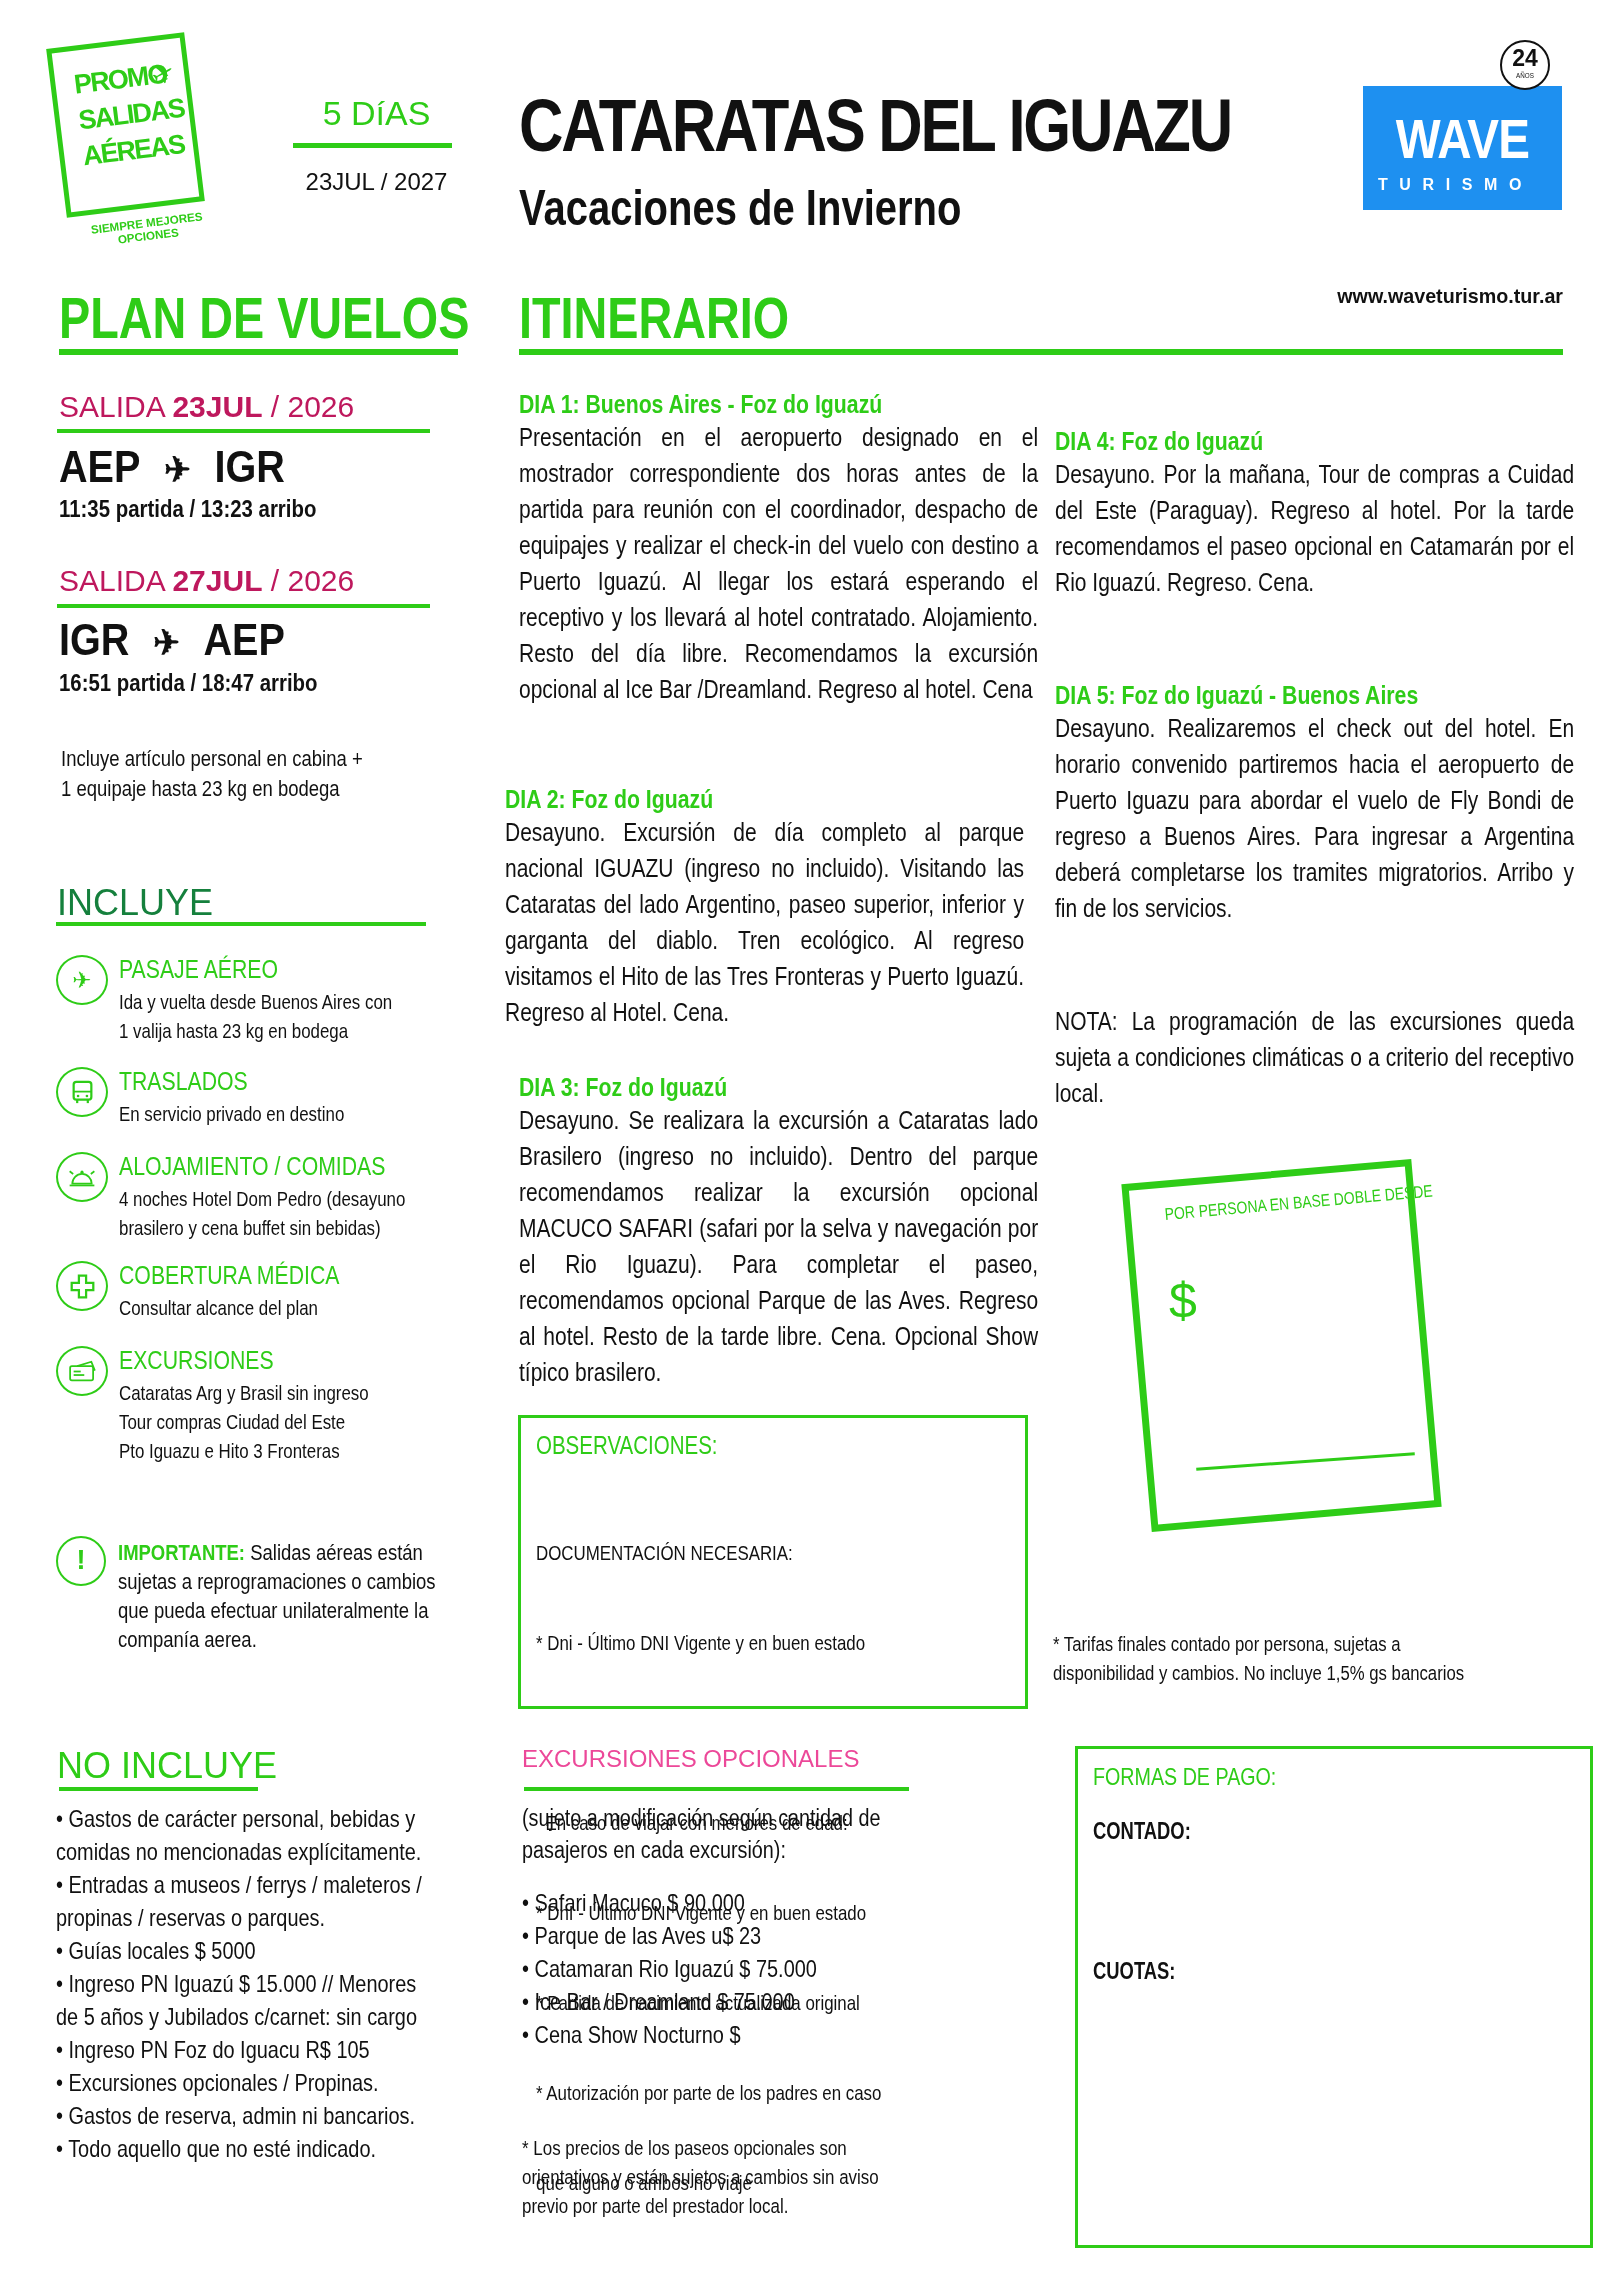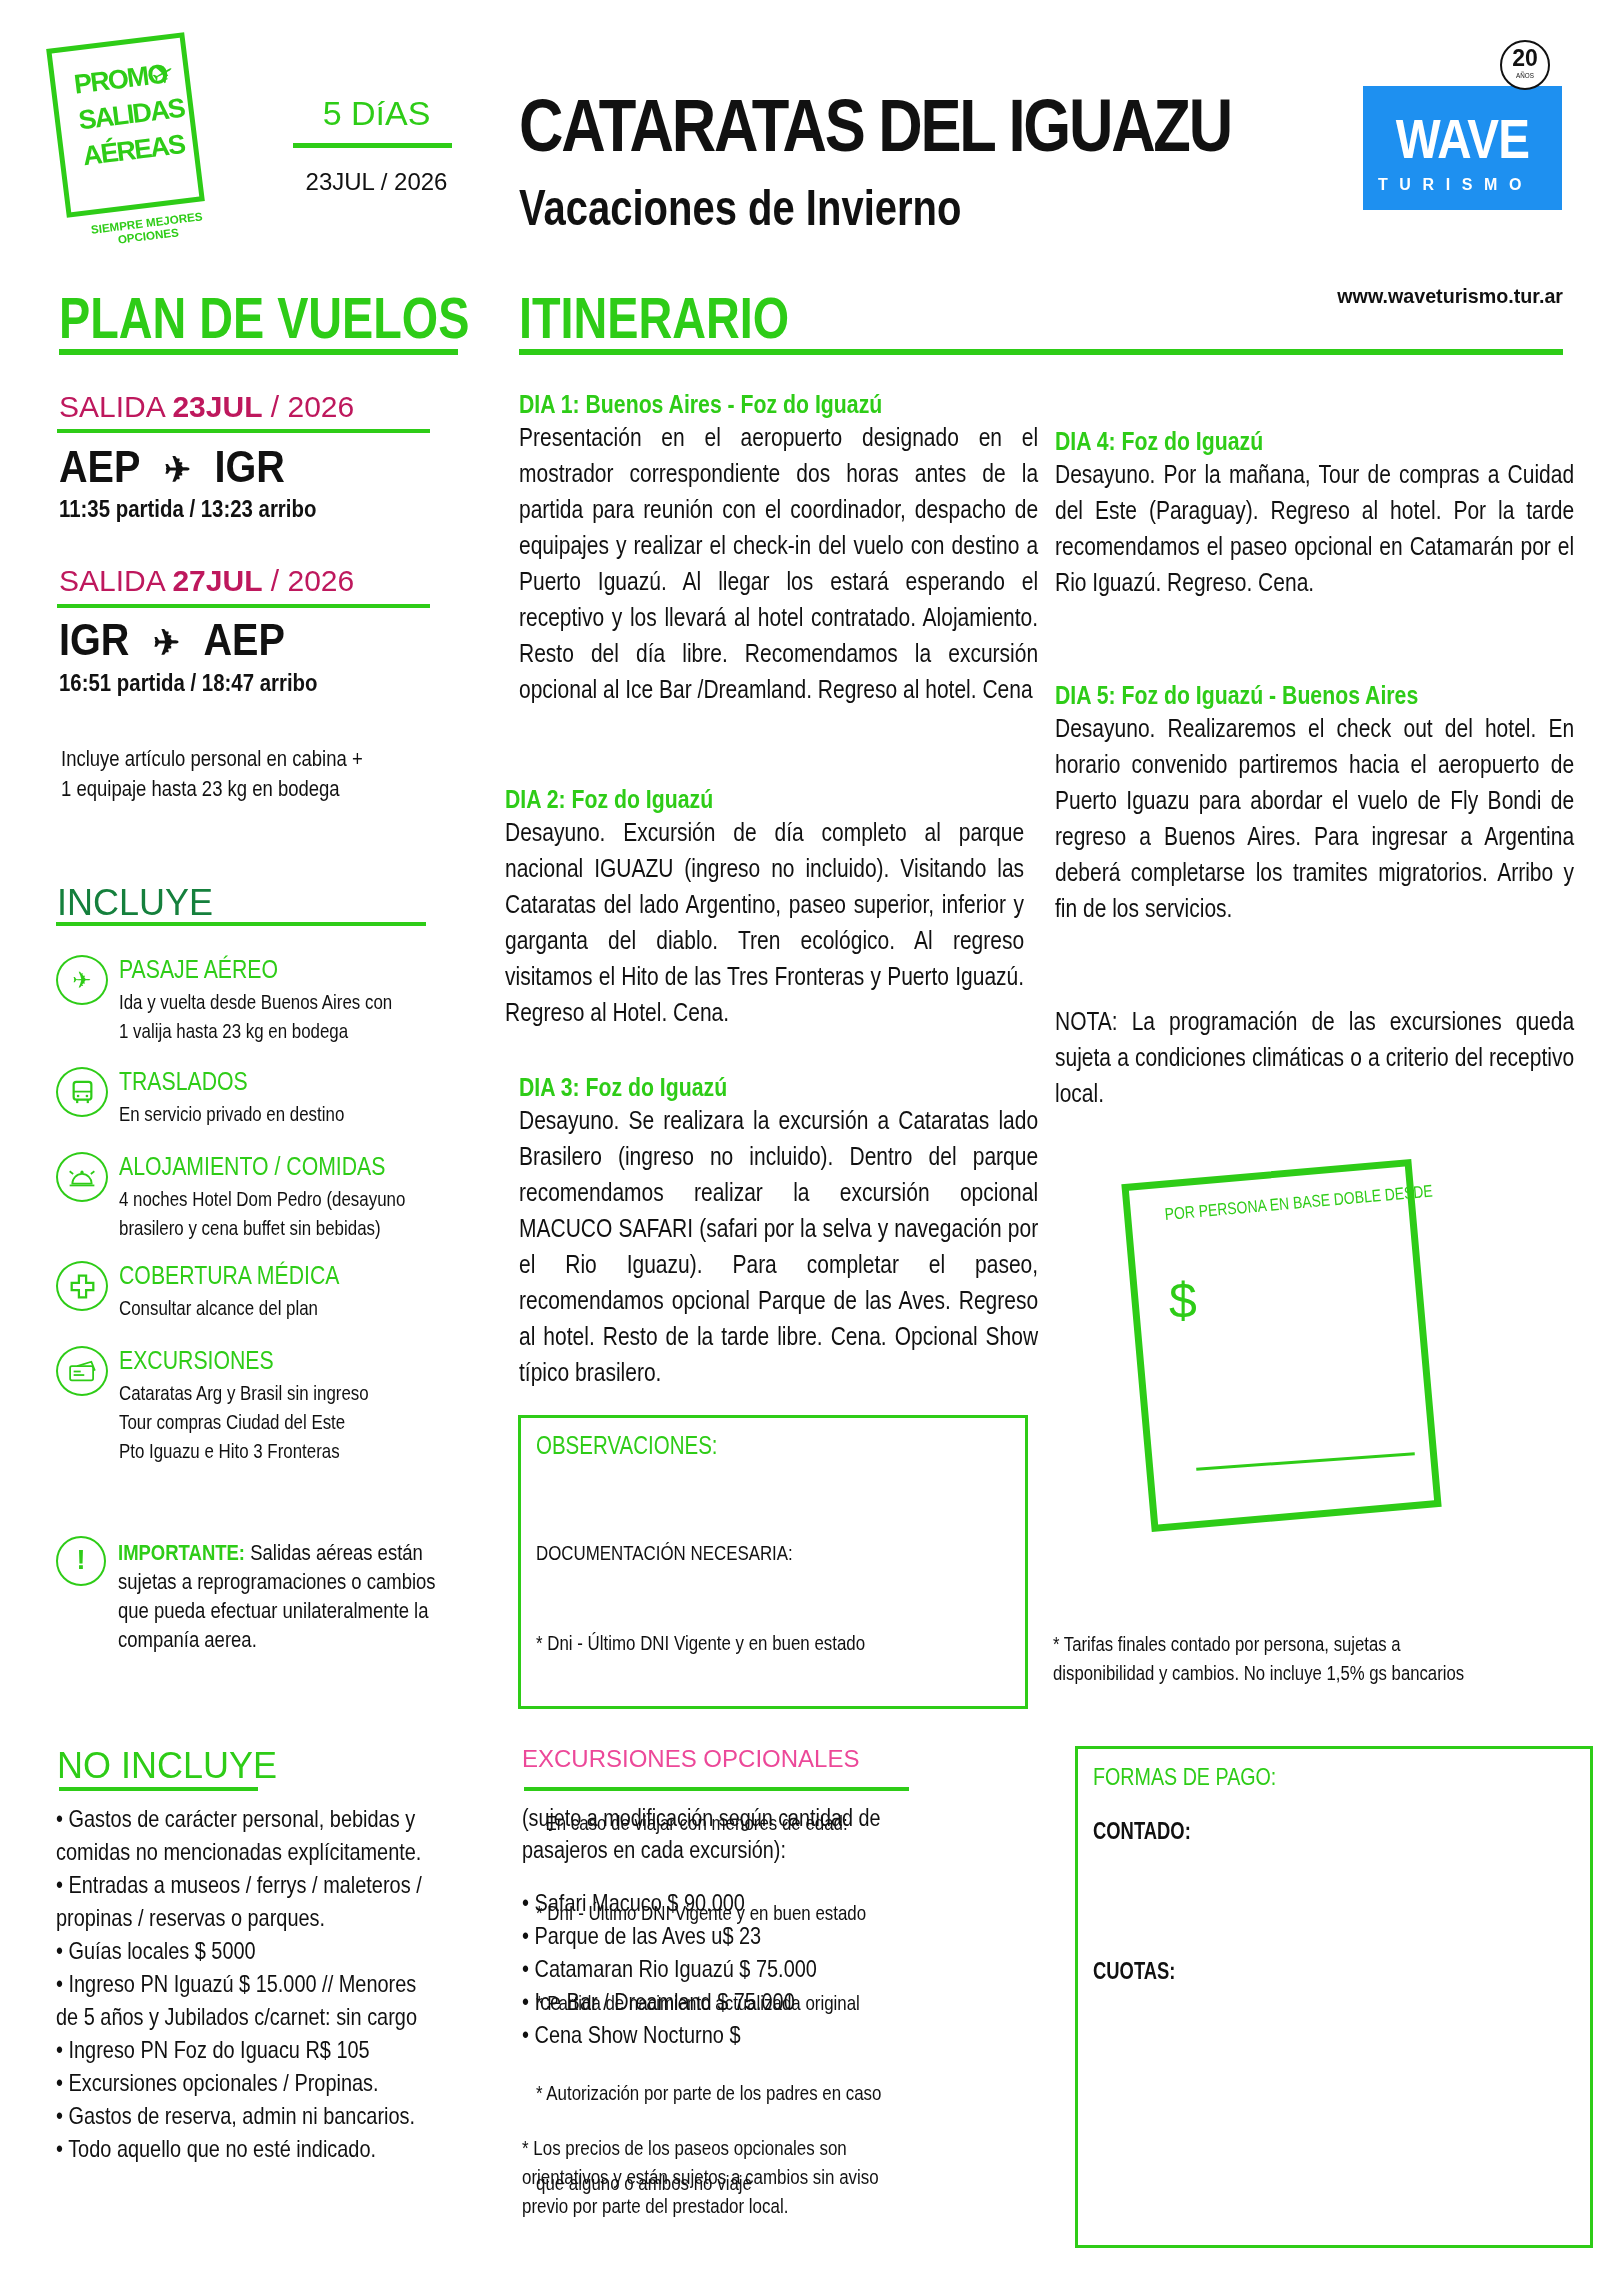--- a/index.html
+++ b/index.html
@@ -84,30 +84,30 @@
   <div>AÉREAS</div>
 </div>
 <div class="abs stamp-plane">✈</div>
 <div class="abs stamp-sub">
   <div>SIEMPRE MEJORES</div>
   <div>OPCIONES</div>
 </div>
 
 <div class="abs days">5 DíAS</div>
 <div class="gline" style="left:293px;top:143px;width:159px;height:5.4px;"></div>
-<div class="abs date-top">23JUL / 2026</div>
+<div class="abs date-top">23JUL / 2027</div>
 
 <div class="abs title">CATARATAS DEL IGUAZU</div>
 <div class="abs subtitle">Vacaciones de Invierno</div>
 
 <div class="abs logo-box"></div>
 <div class="abs logo-wave">WAVE</div>
 <div class="abs logo-tur">TURISMO</div>
 <div class="abs logo-35">
-  <span class="n">20</span>
+  <span class="n">24</span>
   <span class="a">AÑOS</span>
 </div>
 <div class="abs website">www.waveturismo.tur.ar</div>
 
 <div class="abs h-plan">PLAN DE VUELOS</div>
 <div class="gline" style="left:59px;top:349px;width:399px;height:6.3px;"></div>
 <div class="abs h-itin">ITINERARIO</div>
 <div class="gline" style="left:519px;top:349px;width:1044px;height:6.3px;"></div>
 
 <div class="abs salida" style="top:390px;">

